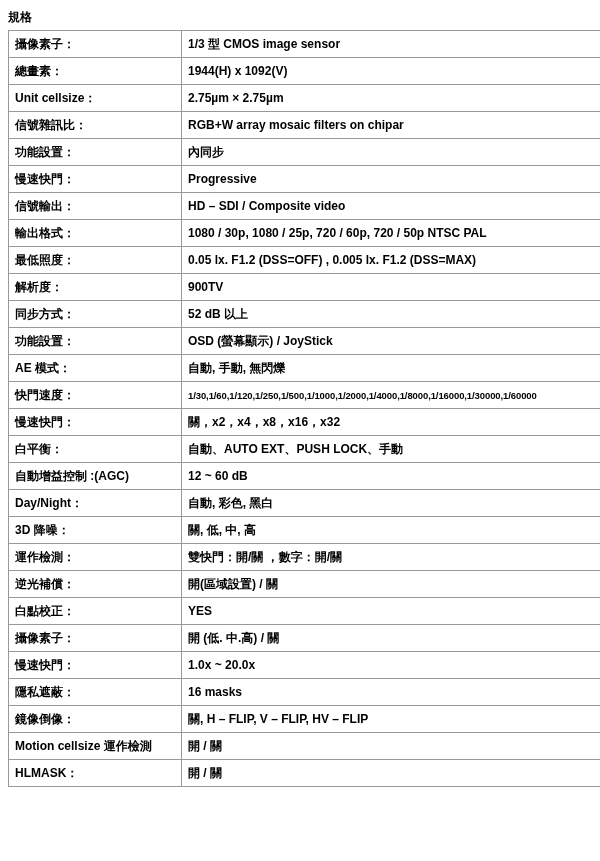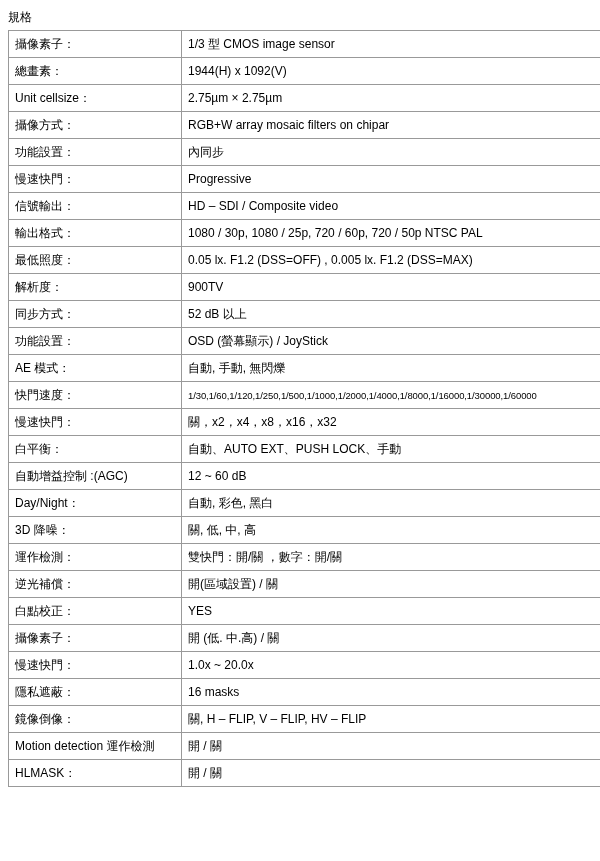--- a/index.html
+++ b/index.html
@@ -13,20 +13,21 @@
     font-family: "Liberation Sans", sans-serif;
     color: #000000;
     overflow: hidden;
   }
   .page {
     width: 485px;
     height: 861px;
     box-sizing: border-box;
     padding: 0;
     position: relative;
+    font-weight: bold;
   }
   .doc-title {
     font-size: 12px;
     line-height: 14px;
     padding: 10px 0 6px 8px;
     color: #000;
   }
   table.spec {
     border-collapse: collapse;
     width: 584px;
@@ -69,21 +70,21 @@
       </tr>
       <tr>
         <td class="label">總畫素：</td>
         <td class="value">1944(H) x 1092(V)</td>
       </tr>
       <tr>
         <td class="label">Unit cellsize：</td>
         <td class="value">2.75µm × 2.75µm</td>
       </tr>
       <tr>
-        <td class="label">攝像方式：</td>
+        <td class="label">信號雜訊比：</td>
         <td class="value">RGB+W array mosaic filters on chipar</td>
       </tr>
       <tr>
         <td class="label">功能設置：</td>
         <td class="value">內同步</td>
       </tr>
       <tr>
         <td class="label">慢速快門：</td>
         <td class="value">Progressive</td>
       </tr>
@@ -161,21 +162,21 @@
       </tr>
       <tr>
         <td class="label">隱私遮蔽：</td>
         <td class="value">16 masks</td>
       </tr>
       <tr>
         <td class="label">鏡像倒像：</td>
         <td class="value">關, H – FLIP, V – FLIP, HV – FLIP</td>
       </tr>
       <tr>
-        <td class="label">Motion detection  運作檢測</td>
+        <td class="label">Motion cellsize  運作檢測</td>
         <td class="value">開 /  關</td>
       </tr>
       <tr>
         <td class="label">HLMASK：</td>
         <td class="value">開 /  關</td>
       </tr>
     </tbody>
   </table>
 
 </div>

